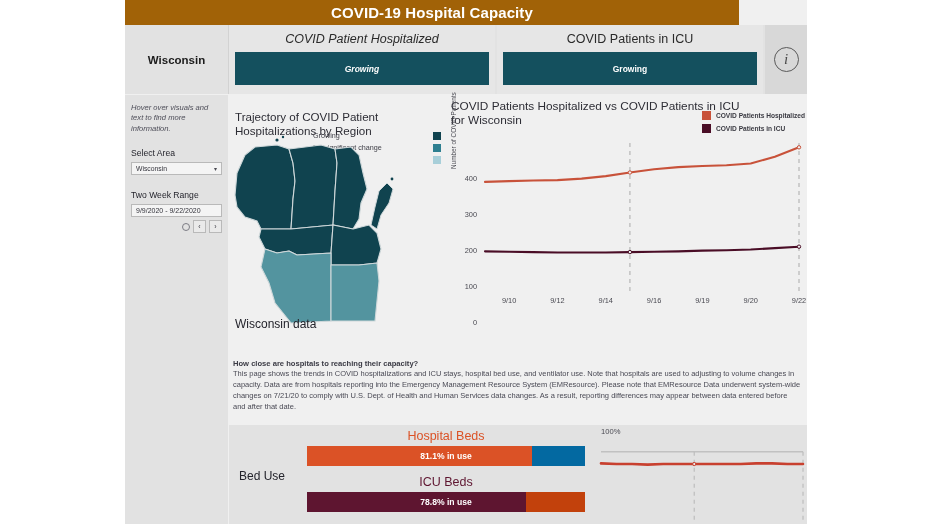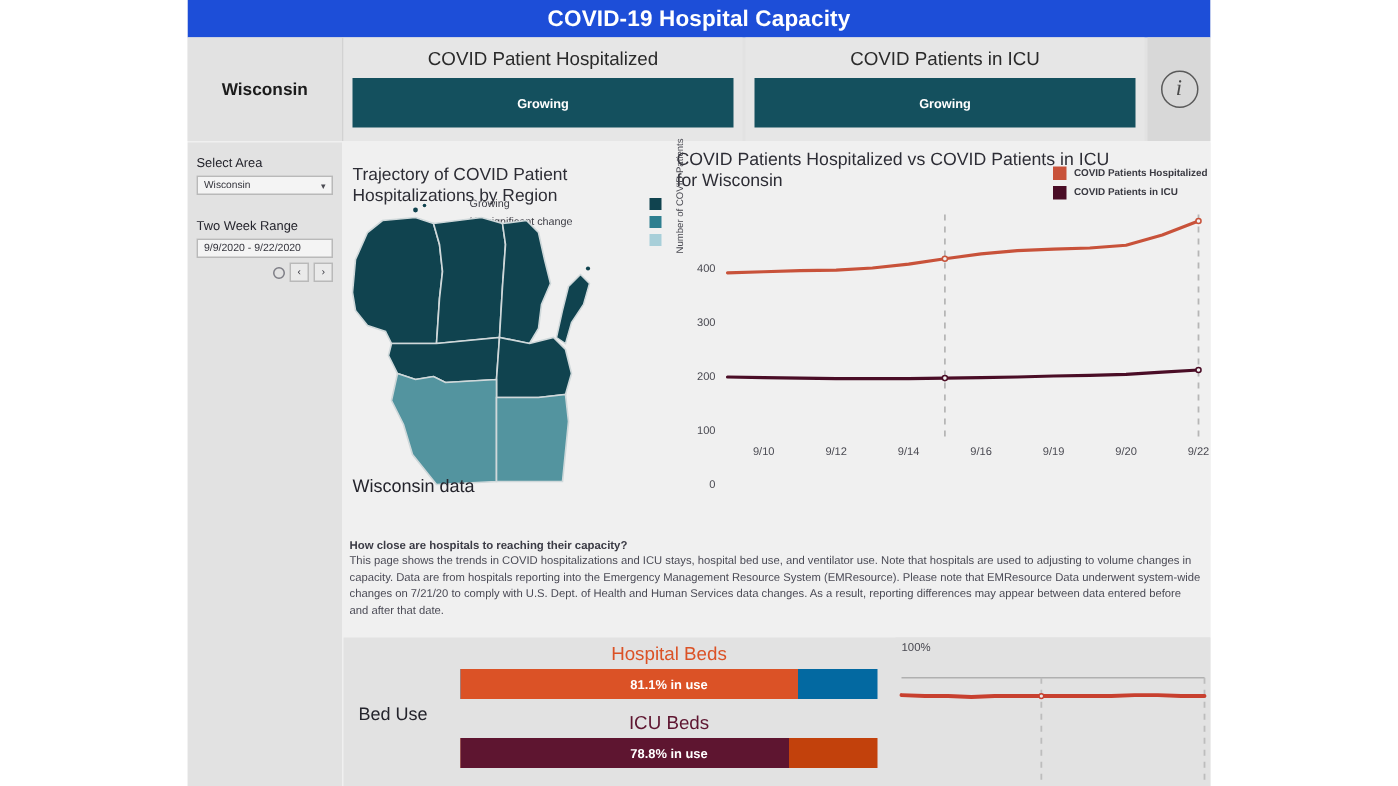--- a/index.html
+++ b/index.html
@@ -10,36 +10,36 @@
   #stage{position:relative;width:932px;height:524px;background:#ffffff;}
 
   
   .dash{
     position:absolute;left:125px;top:0;width:682px;height:524px;
     background:#f0f0f0;overflow:hidden;
   }
 
   
   .titlebar{
-    position:absolute;left:0;top:0;width:682px;height:25px;
-    background:#1d4ed8;color:#ffffff;
+    position:absolute;left:0;top:0;width:614px;height:25px;
+    background:#a16207;color:#ffffff;
     display:flex;align-items:center;justify-content:center;
     font-size:15px;font-weight:bold;letter-spacing:.1px;
   }
 
   
   .kpistrip{position:absolute;left:0;top:25px;width:682px;height:69px;background:#e2e2e2;}
   .kpi-area{
     position:absolute;left:0;top:0;width:103px;height:69px;
     background:#e2e2e2;display:flex;align-items:center;justify-content:center;
     font-size:11.5px;font-weight:bold;color:#1b1b1b;
     border-right:1px solid #d2d2d2;
   }
   .kpi-card{position:absolute;top:0;height:69px;background:#e6e6e6;}
-  .kpi-card.c1{left:104px;width:266px;}
+  .kpi-card.c1{left:104px;width:266px;font-style:italic;}
   .kpi-card.c2{left:372px;width:266px;}
   .kpi-title{
     height:27px;display:flex;align-items:center;justify-content:center;
     font-size:12.5px;color:#2a2a2a;
   }
   .kpi-tile{
     margin:0 6px;height:33px;background:#14505e;color:#ffffff;
     display:flex;align-items:center;justify-content:center;
     font-size:8.5px;font-weight:bold;
   }
@@ -164,20 +164,21 @@
         <div class="kpi-title">COVID Patients in ICU</div>
         <div class="kpi-tile">Growing</div>
       </div>
 
       <div class="kpi-info">
         <div class="info-circle">i</div>
       </div>
     </div>
 
     <div class="rail">
+      <div class="rail-hint">Hover over visuals and text to find more information.</div>
 
       <div class="rail-label">Select Area</div>
       <div class="select-box">
         <span>Wisconsin</span>
         <span class="caret">▾</span>
       </div>
 
       <div class="rail-label">Two Week Range</div>
       <div class="range-box">
         <span>9/9/2020 - 9/22/2020</span>

